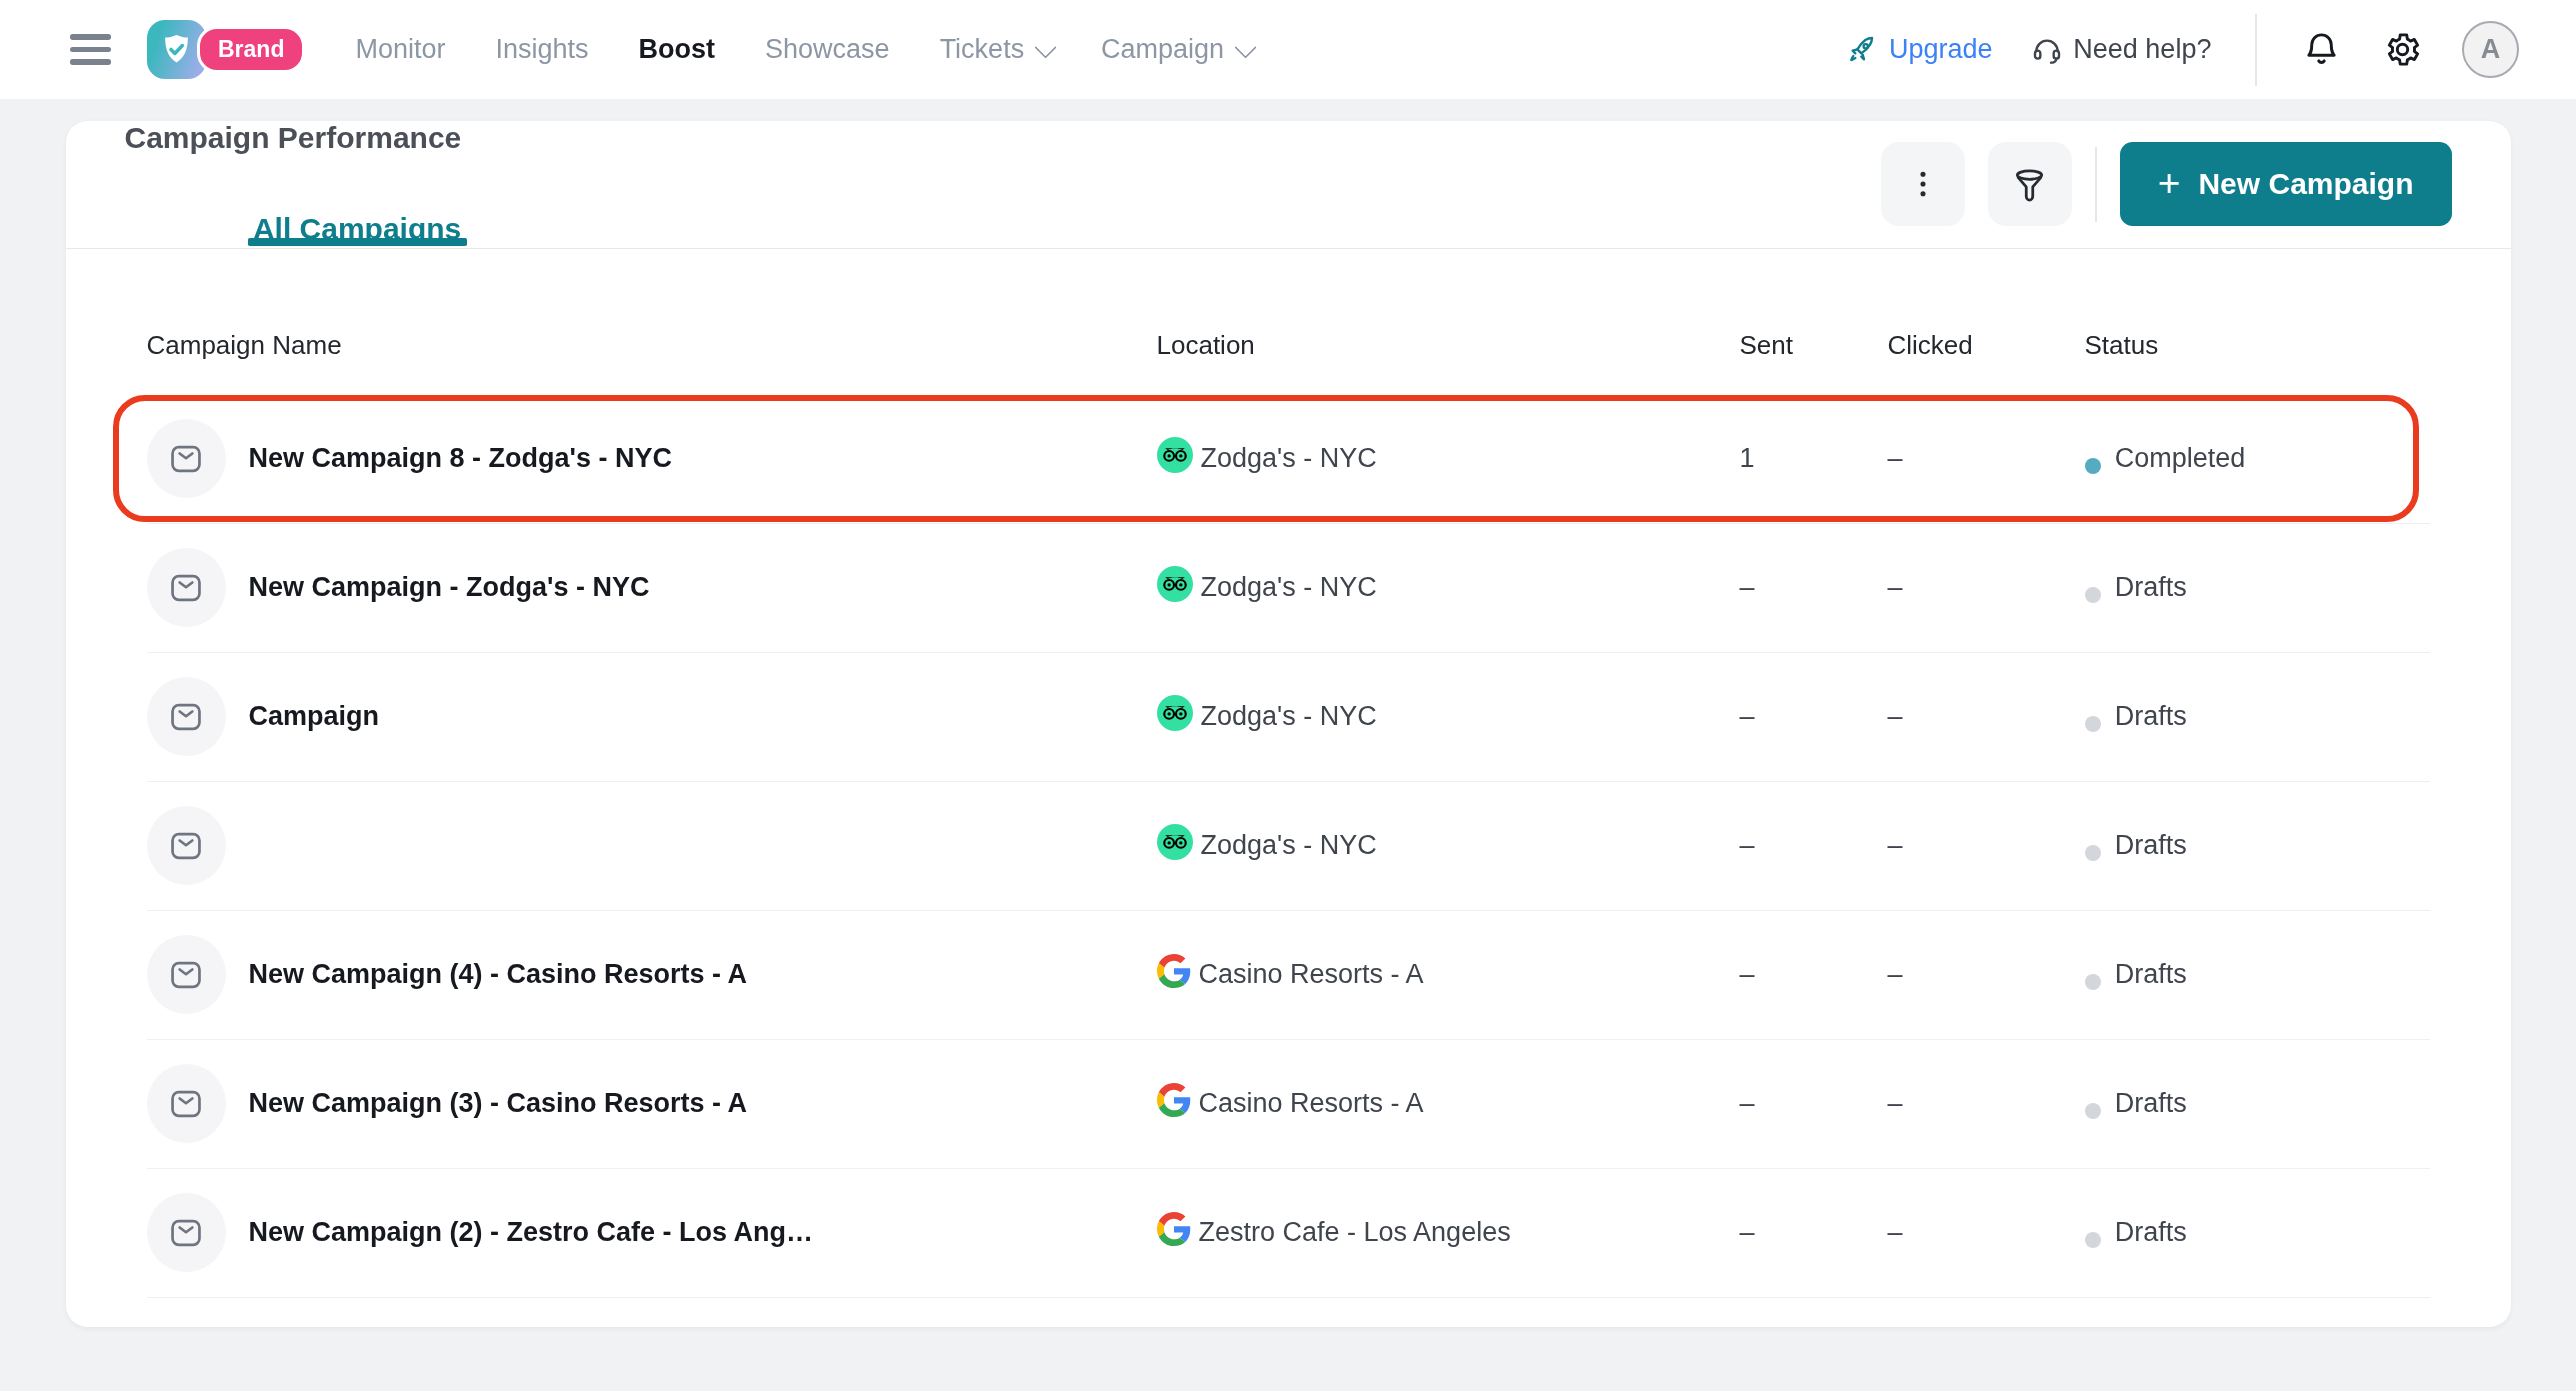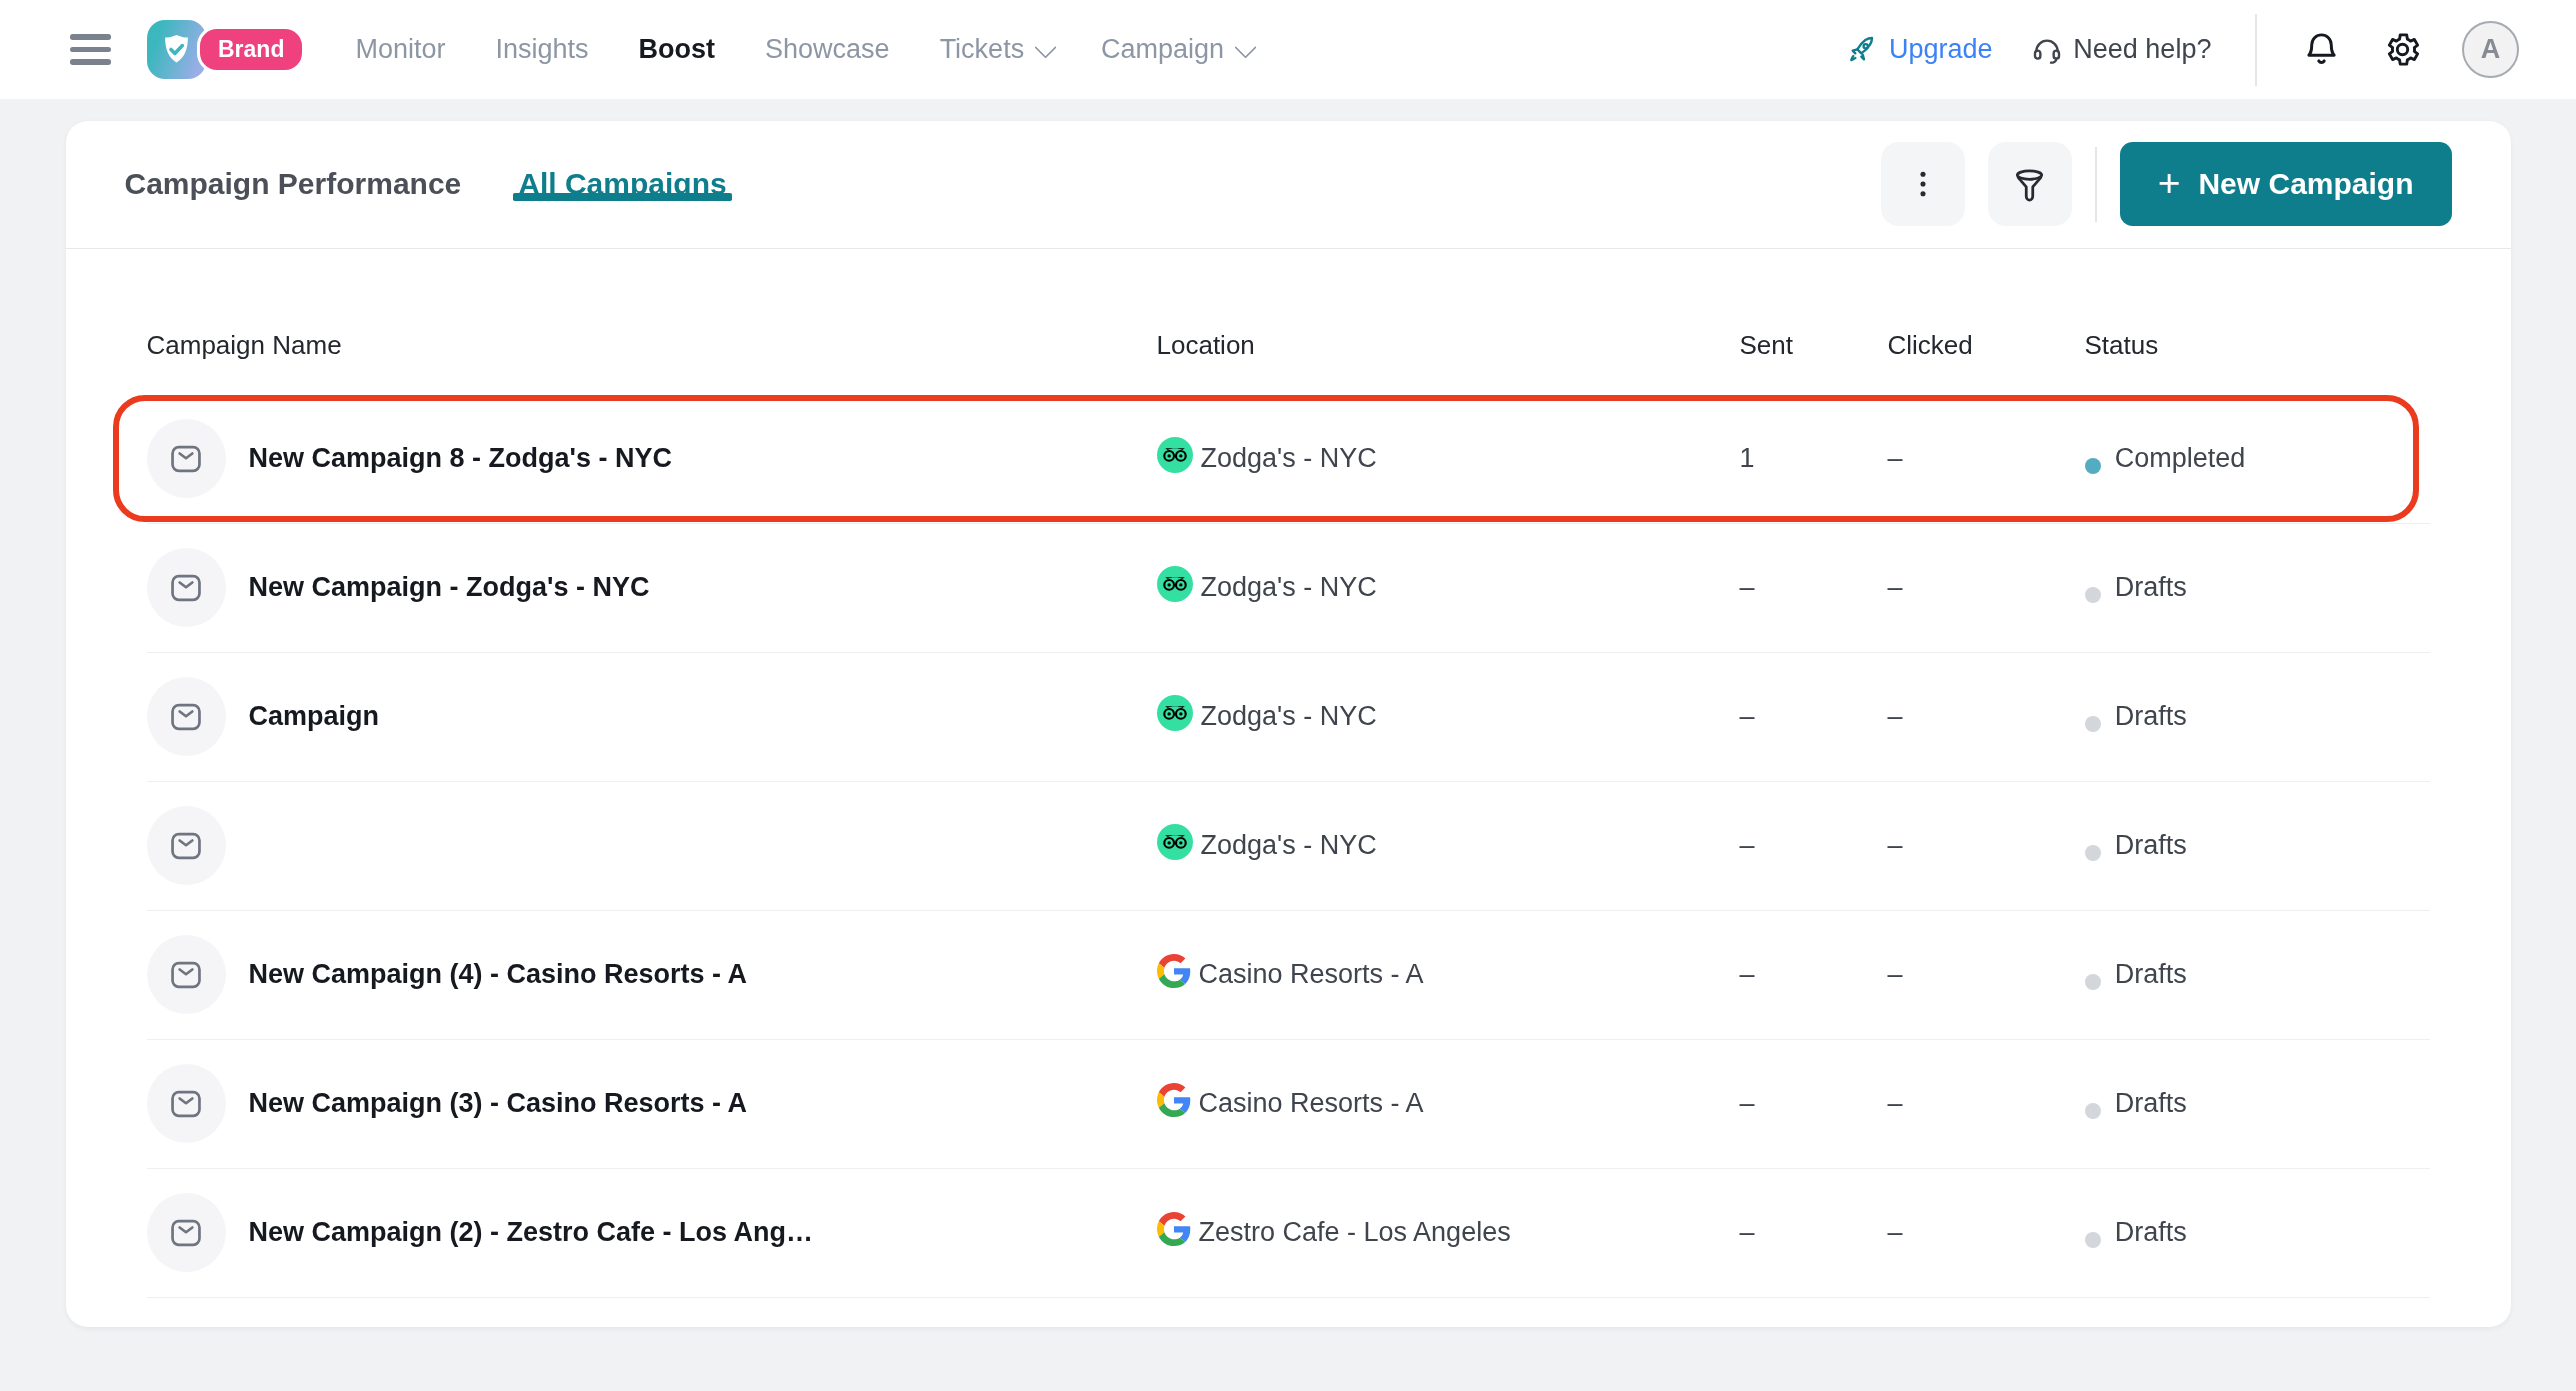--- a/index.html
+++ b/index.html
@@ -55,21 +55,21 @@
     width:2445px; margin:21.5px auto 0 auto;
     background:#fff; border-radius:21.5px;
     box-shadow:0 1.8px 5.4px rgba(20,24,31,.05);
     height:1206px;
     position:relative;
   }
   .card-header {
     height:128px; border-bottom:1.8px solid #E7E8EA;
     display:flex; align-items:center; padding:0 59px;
   }
-  .tabs { display:flex; align-items:center; gap:57px; height:100%; }
+  .tabs { display:flex; align-items:flex-end; gap:57px; height:100%;flex-direction:column; }
   .tab { display:flex; align-items:center; font-size:30px; font-weight:700; color:#4A4F58; cursor:pointer; position:relative; }
   .tab.active { color:#0F7E8C; }
   .tab.active::after {
     content:""; position:absolute; left:-5.4px; right:-5.4px; bottom:0; height:8px;
     background:#0F7E8C; border-radius:1.8px;
   }
   .header-actions { margin-left:auto; display:flex; align-items:center; gap:23px; }
   .square-btn {
     width:84px; height:84px; border-radius:18px; background:#F4F5F6;
     display:flex; align-items:center; justify-content:center; cursor:pointer; border:none;

